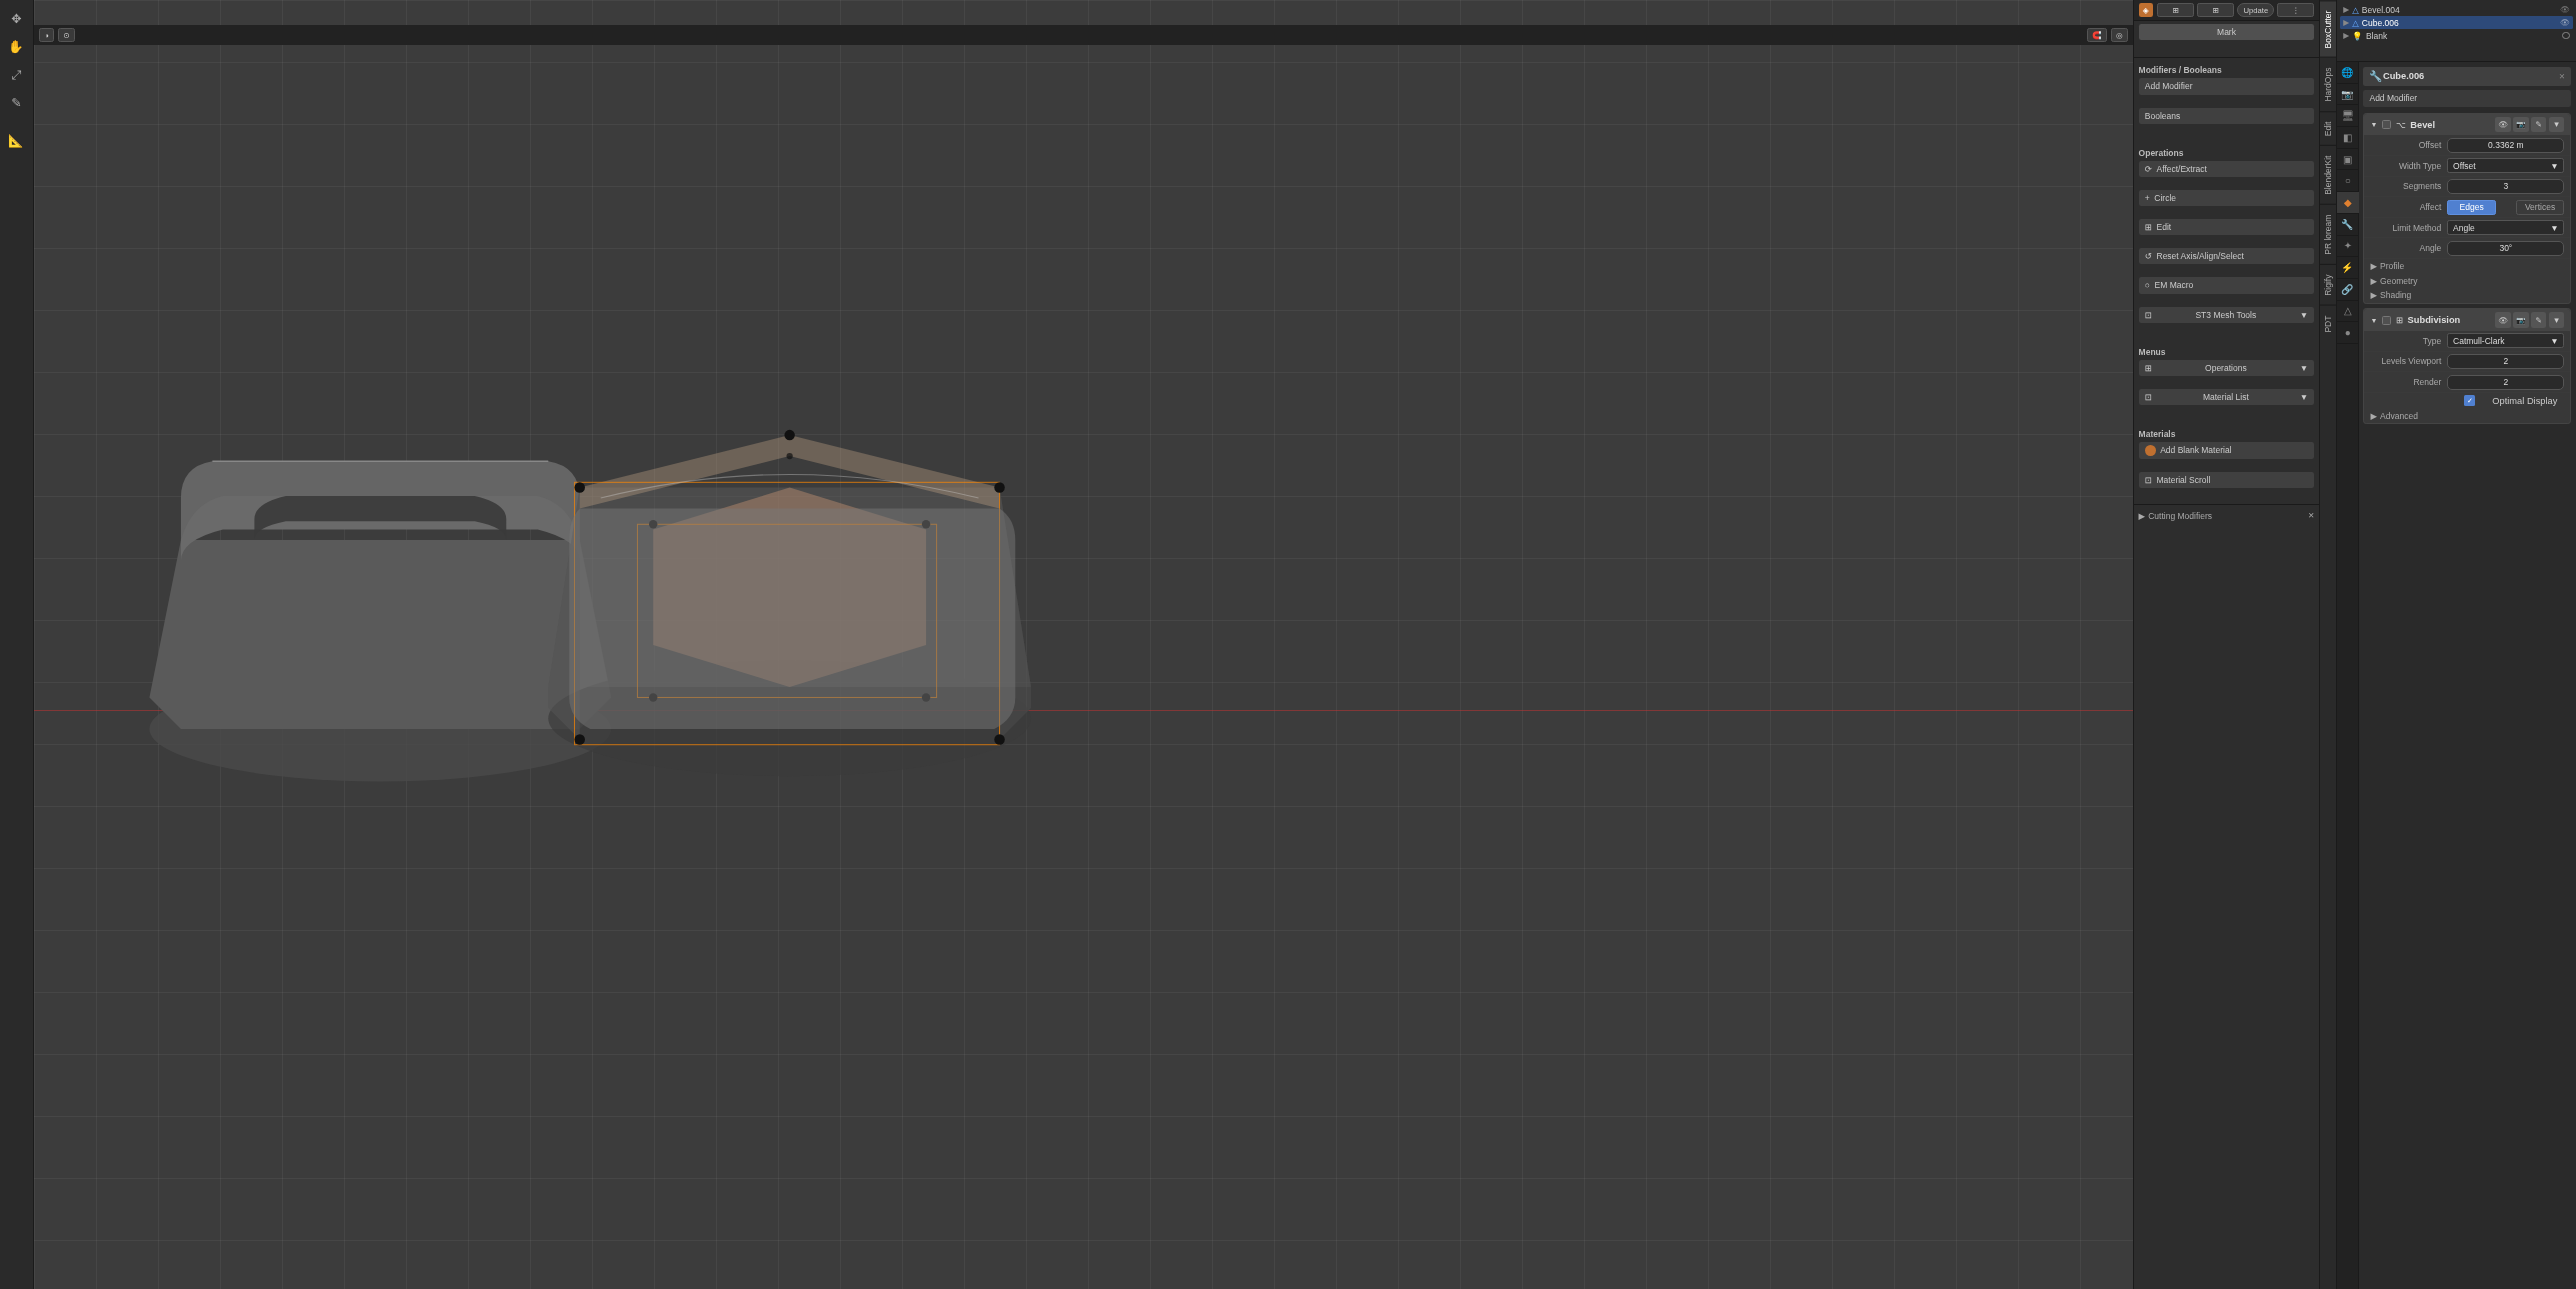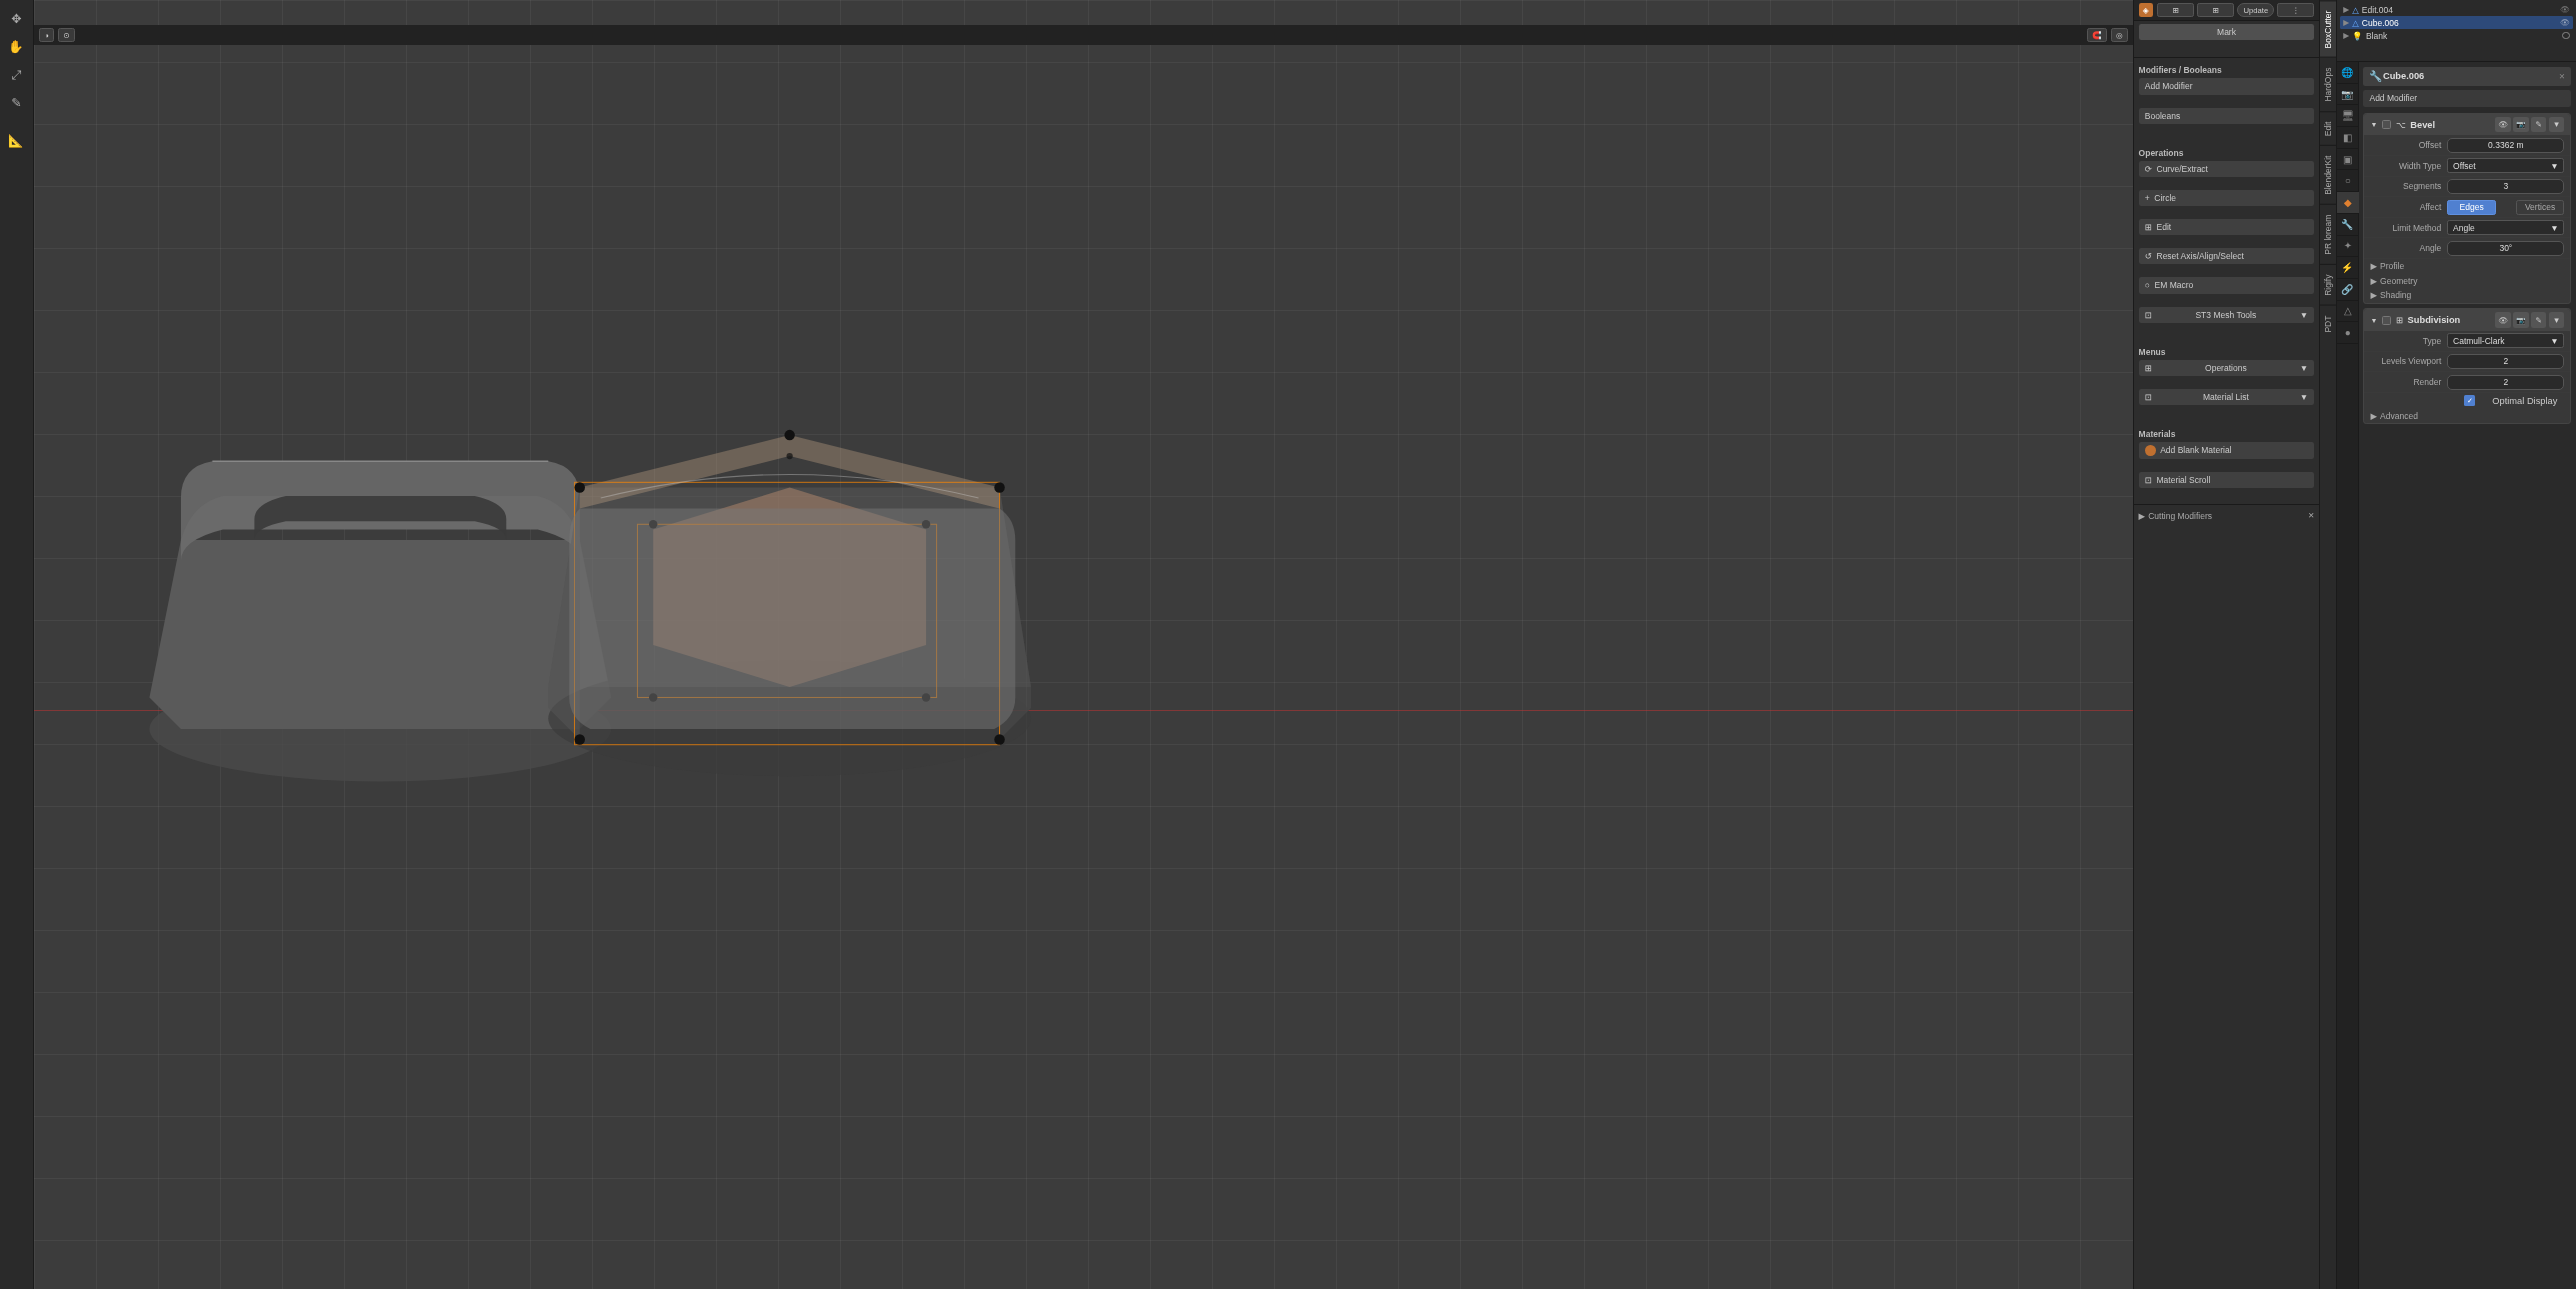--- a/index.html
+++ b/index.html
@@ -459,21 +459,21 @@
       <div class="npanel-header">Modifiers / Booleans</div>
       <button class="npanel-btn with-arrow">Add Modifier</button>
       <button class="npanel-btn with-arrow">Booleans</button>
     </div>
 
     <div class="npanel-section">
       <div class="npanel-header">Operations</div>
 
       <button class="npanel-btn">
         <span>⟳</span>
-        <span>Curve/Extract</span>
+        <span>Affect/Extract</span>
       </button>
       <button class="npanel-btn">
         <span>+</span>
         <span>Circle</span>
       </button>
       <button class="npanel-btn">
         <span>⊞</span>
         <span>Edit</span>
       </button>
       <button class="npanel-btn">
@@ -537,21 +537,21 @@
     <div class="panel-tab">Rigify</div>
     <div class="panel-tab">PDT</div>
   </div>
 
   <div style="display:flex; flex-direction:column; width:240px; background:#2a2a2a; border-left:0.8px solid #1a1a1a;">
 
     <div class="outliner">
       <div class="outliner-item">
         <span style="color:#888;font-size:7.7px;">▶</span>
         <span style="color:#6af;font-size:8.5px;">△</span>
-        <span>Edit.004</span>
+        <span>Bevel.004</span>
         <span style="flex:1;"></span>
         <span style="font-size:7.7px;opacity:0.5;">👁</span>
       </div>
       <div class="outliner-item selected">
         <span style="color:#888;font-size:7.7px;">▶</span>
         <span style="color:#6af;font-size:8.5px;">△</span>
         <span>Cube.006</span>
         <span style="flex:1;"></span>
         <span style="font-size:7.7px;opacity:0.5;">👁</span>
       </div>

